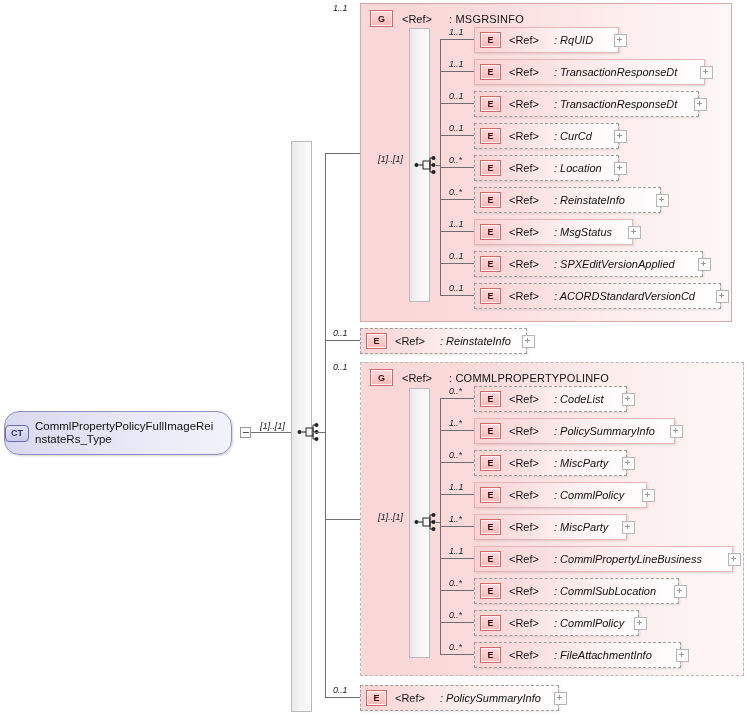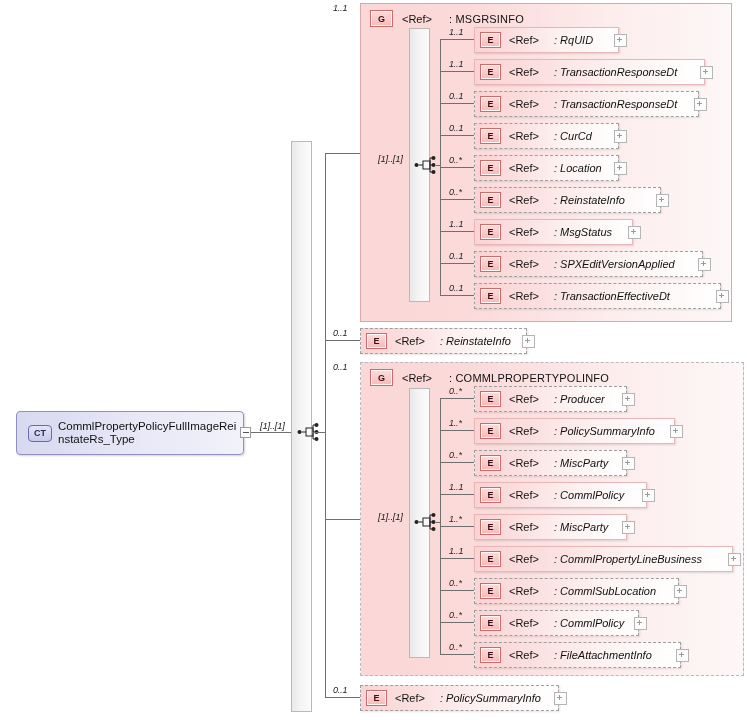--- a/index.html
+++ b/index.html
@@ -15,28 +15,28 @@
     font-size: 11px;
     color: #1a1a1a;
     overflow: hidden;
   }
 
   
   .abs { position: absolute; box-sizing: border-box; }
 
   
   #ct-box {
-    left: 16px; top: 411px;
+    left: 4px; top: 411px;
     width: 228px; height: 44px;
     border: 1px solid #8f8fc0;
-    border-radius: 4px;
+    border-radius: 15px;
     background: linear-gradient(to right, #d8d8f0 0%, #e8e8f7 55%, #f2f2fa 100%);
     display: flex;
     align-items: center;
-    padding-left: 11px;
+    padding-left: 0;
     box-shadow: 1px 1px 2px rgba(0,0,0,0.18);
   }
   #ct-badge {
     width: 22px; height: 15px;
     border: 1px solid #6a6ab0;
     border-radius: 4px;
     background: linear-gradient(to bottom, #e4e4f6, #c9c9ea);
     font-size: 9px;
     font-weight: bold;
     color: #2a2a55;
@@ -280,21 +280,21 @@
   <span class="ref-text">&lt;Ref&gt;</span>
   <span class="name-text">: SPXEditVersionApplied</span>
 </div>
 <div class="plus" style="left:698px; top:258px;"></div>
 
 <div class="abs hline" style="left:440px; top:295px; width:34px;"></div>
 <div class="abs occ" style="left:449px; top:283px;">0..1</div>
 <div class="elem optional" style="left:474px; top:283px; width:240px;">
   <span class="badge">E</span>
   <span class="ref-text">&lt;Ref&gt;</span>
-  <span class="name-text">: TransactionEffectiveDt</span>
+  <span class="name-text">: ACORDStandardVersionCd</span>
 </div>
 <div class="plus" style="left:716px; top:290px;"></div>
 
 <div class="abs hline" style="left:325px; top:340px; width:36px;"></div>
 <div class="abs occ" style="left:333px; top:328px;">0..1</div>
 <div class="elem optional" style="left:360px; top:328px; width:160px;">
   <span class="badge">E</span>
   <span class="ref-text">&lt;Ref&gt;</span>
   <span class="name-text">: ReinstateInfo</span>
 </div>
@@ -327,21 +327,21 @@
 <div class="abs occ occ-strong" style="left:378px; top:511px;">[1]..[1]</div>
 
 <div class="abs vline" style="left:440px; top:398px; height:256px;"></div>
 <div class="abs hline" style="left:436px; top:522px; width:4px;"></div>
 
 <div class="abs hline" style="left:440px; top:398px; width:34px;"></div>
 <div class="abs occ" style="left:449px; top:386px;">0..*</div>
 <div class="elem optional" style="left:474px; top:386px; width:146px;">
   <span class="badge">E</span>
   <span class="ref-text">&lt;Ref&gt;</span>
-  <span class="name-text">: Producer</span>
+  <span class="name-text">: CodeList</span>
 </div>
 <div class="plus" style="left:622px; top:393px;"></div>
 
 <div class="abs hline" style="left:440px; top:430px; width:34px;"></div>
 <div class="abs occ" style="left:449px; top:418px;">1..*</div>
 <div class="elem required" style="left:474px; top:418px; width:194px;">
   <span class="badge">E</span>
   <span class="ref-text">&lt;Ref&gt;</span>
   <span class="name-text">: PolicySummaryInfo</span>
 </div>

